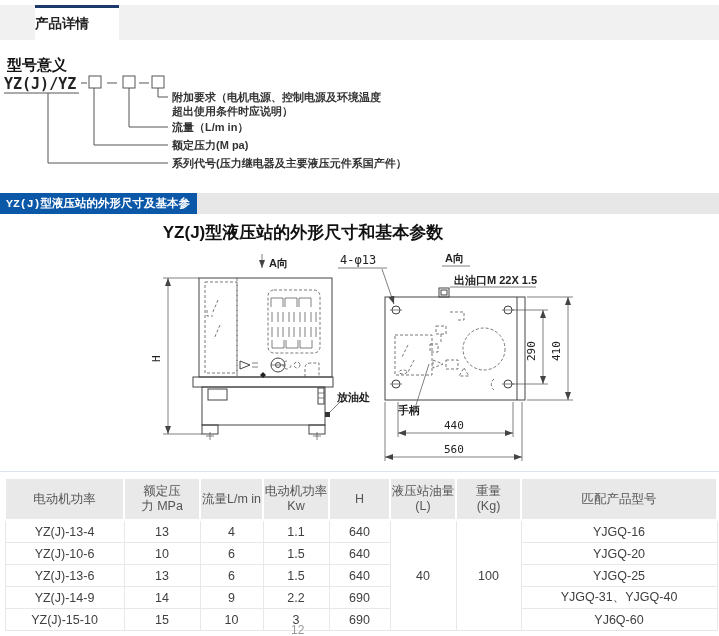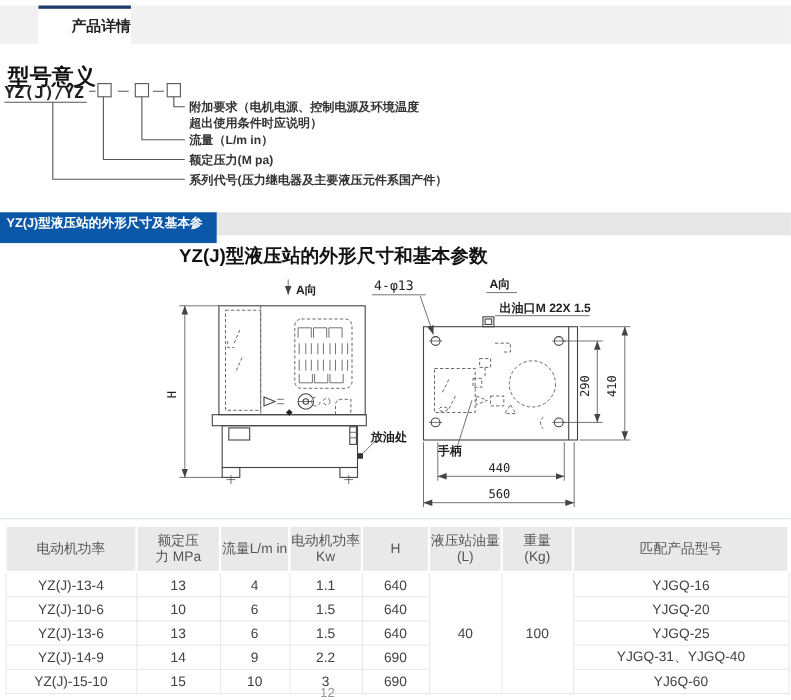--- a/index.html
+++ b/index.html
@@ -5,37 +5,37 @@
   html,body{margin:0;padding:0;}
   body{
     width:719px;height:636px;position:relative;overflow:hidden;
     background:#ffffff;font-family:"Liberation Sans","DejaVu Sans",sans-serif;
   }
   
   .tabbar{position:absolute;left:0;top:5px;width:719px;height:35px;background:#f1f1f1;}
   .tab{
     position:absolute;left:35px;top:0;width:84px;height:35px;box-sizing:border-box;
     background:#ffffff;border-top:3px solid #1b3a6b;
-    font-size:13.5px;font-weight:bold;color:#222;text-align:right;line-height:31px;
+    font-size:13.5px;font-weight:bold;color:#222;text-align:left;line-height:31px;
     cursor:pointer;
   }
   
   .model-heading{
-    position:absolute;left:7px;top:56px;font-size:20px;font-weight:bold;color:#111;
+    position:absolute;left:7px;top:56px;font-size:15px;font-weight:bold;color:#111;
   }
   .model-svg{position:absolute;left:0;top:70px;}
   .model-svg text.code{font-family:"DejaVu Sans Mono",monospace;font-weight:bold;font-size:15px;fill:#222;}
   .model-svg text.lbl{font-size:11px;font-weight:bold;fill:#333;}
   .model-svg line,.model-svg path,.model-svg rect{stroke:#555;stroke-width:1;fill:none;}
   
   .banner-row{position:absolute;left:0;top:193px;width:719px;height:21px;background:#e7e7e7;}
   .banner{
-    position:absolute;left:0;top:0;width:197px;height:28px;background:#0b57a8;
+    position:absolute;left:0;top:0;width:197px;height:21px;background:#0b57a8;
     color:#fff;font-size:11.5px;font-weight:bold;line-height:21px;padding-left:6px;
-    box-sizing:border-box;white-space:nowrap;
+    box-sizing:border-box;white-space:nowrap;font-family:Liberation Mono, monospace;
   }
   
   .drawing-title{
     position:absolute;left:0;top:221px;width:606px;text-align:center;
     font-size:17px;font-weight:bold;color:#111;
   }
   .draw-svg{position:absolute;left:130px;top:240px;}
   .draw-svg .ln{stroke:#444;stroke-width:1;fill:none;}
   .draw-svg .thin{stroke:#555;stroke-width:0.75;fill:none;}
   .draw-svg .dsh{stroke:#555;stroke-width:0.8;fill:none;stroke-dasharray:3,2;}

